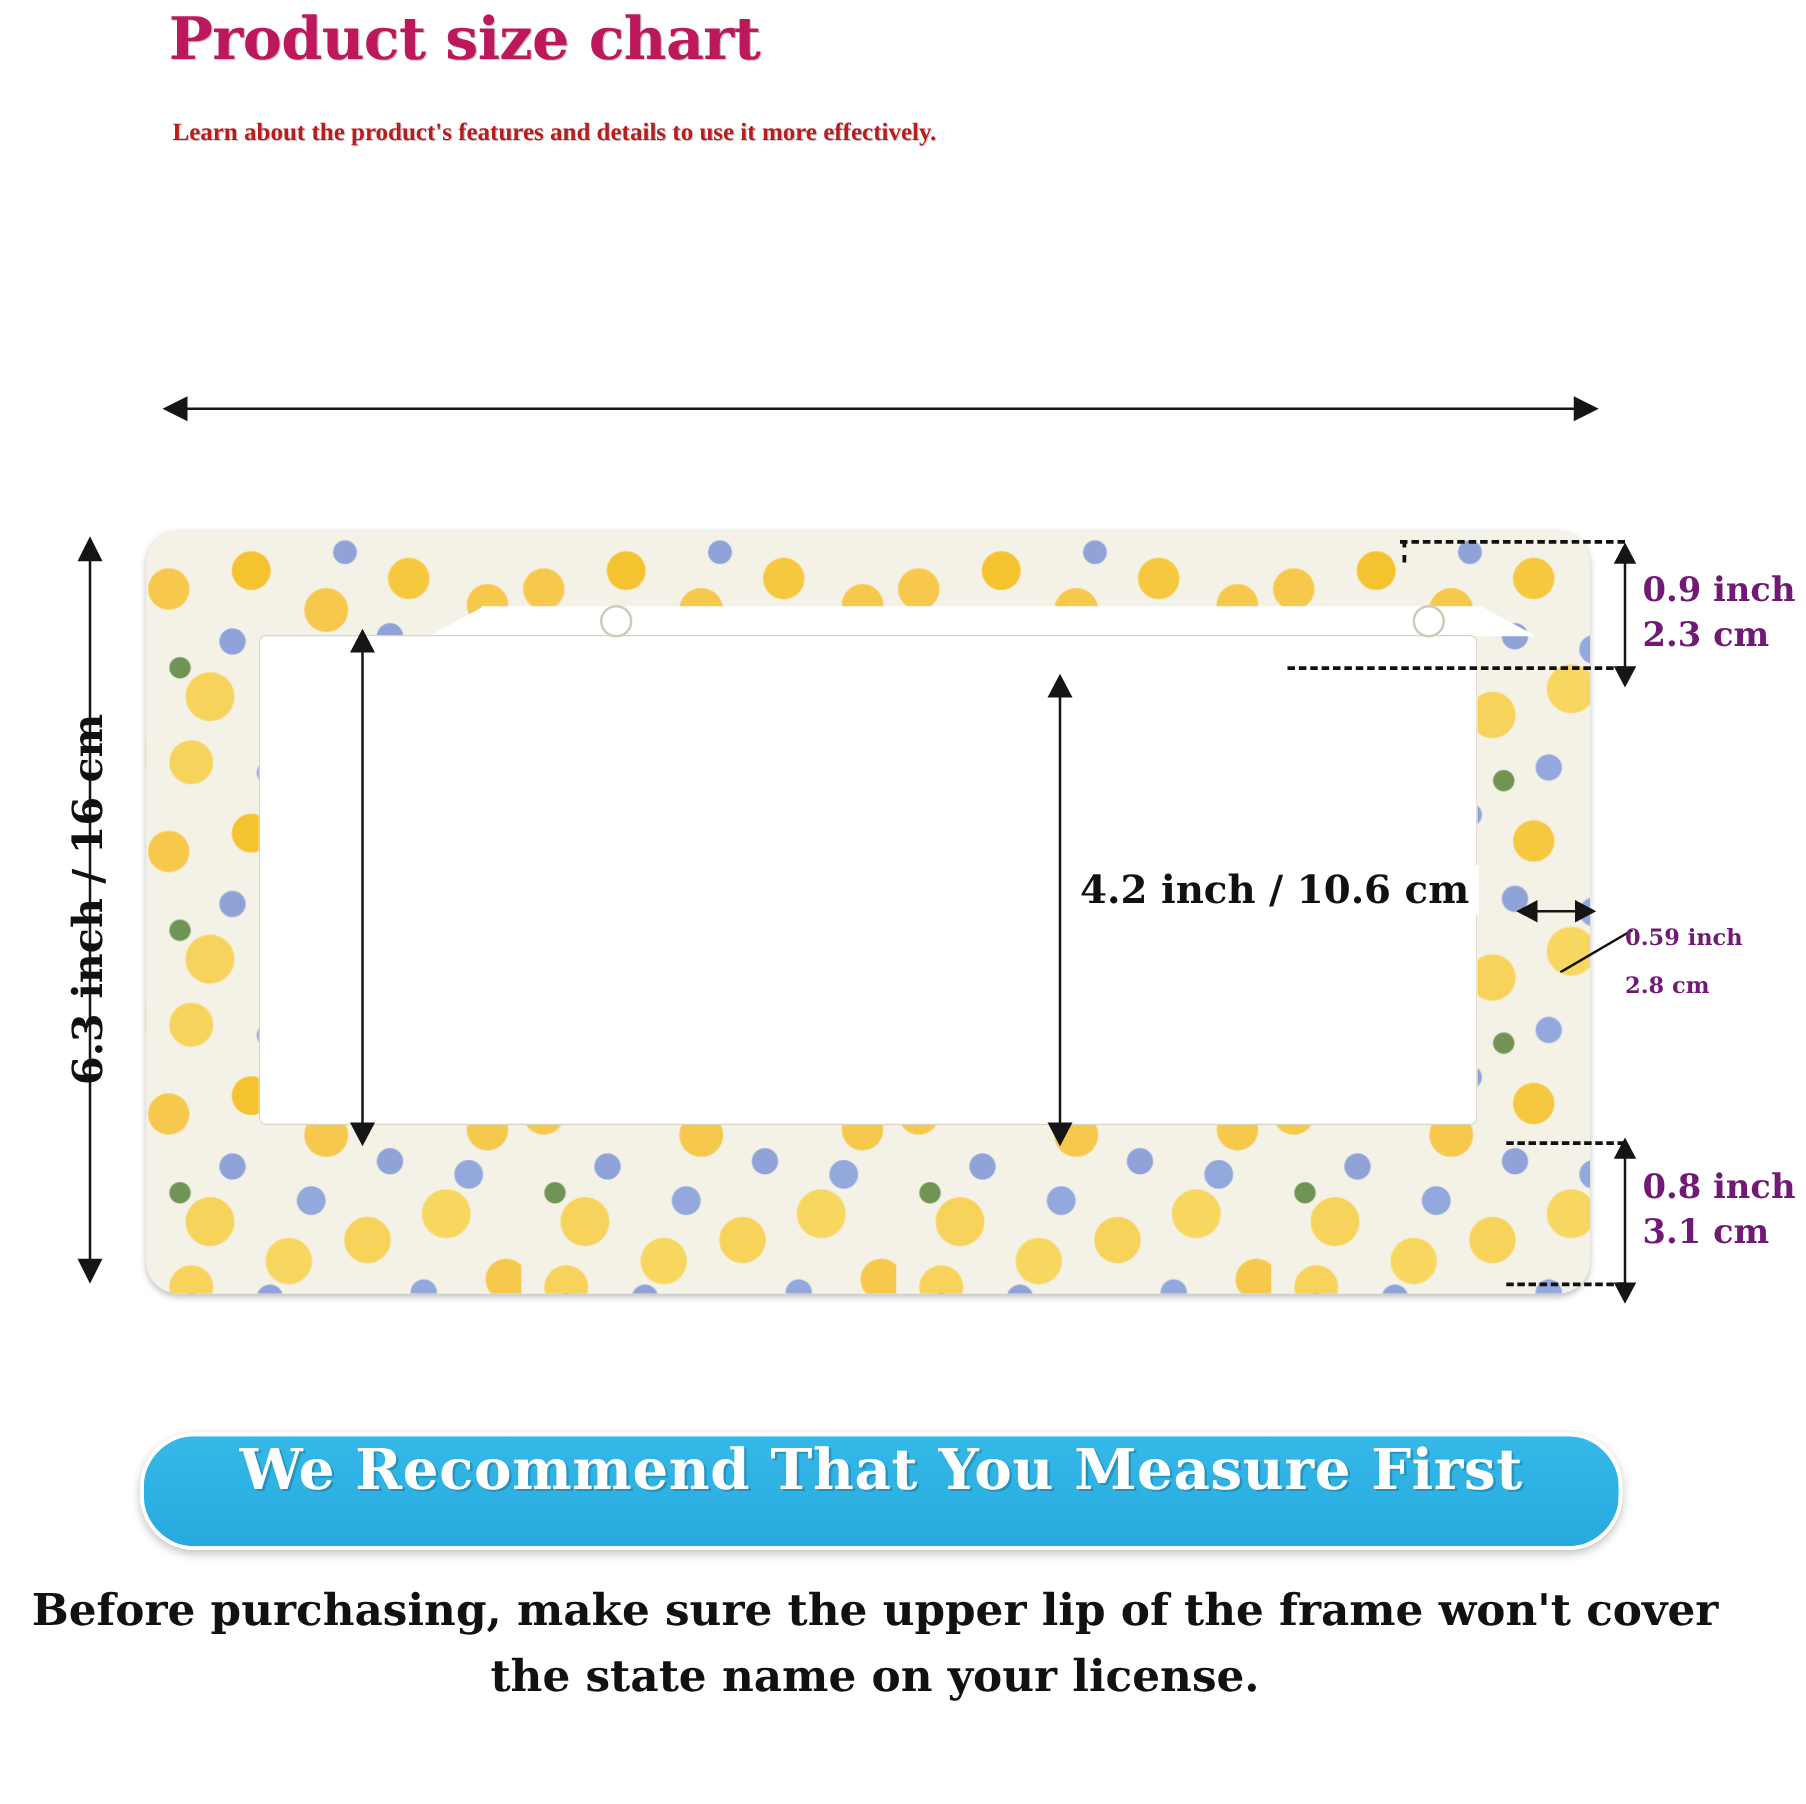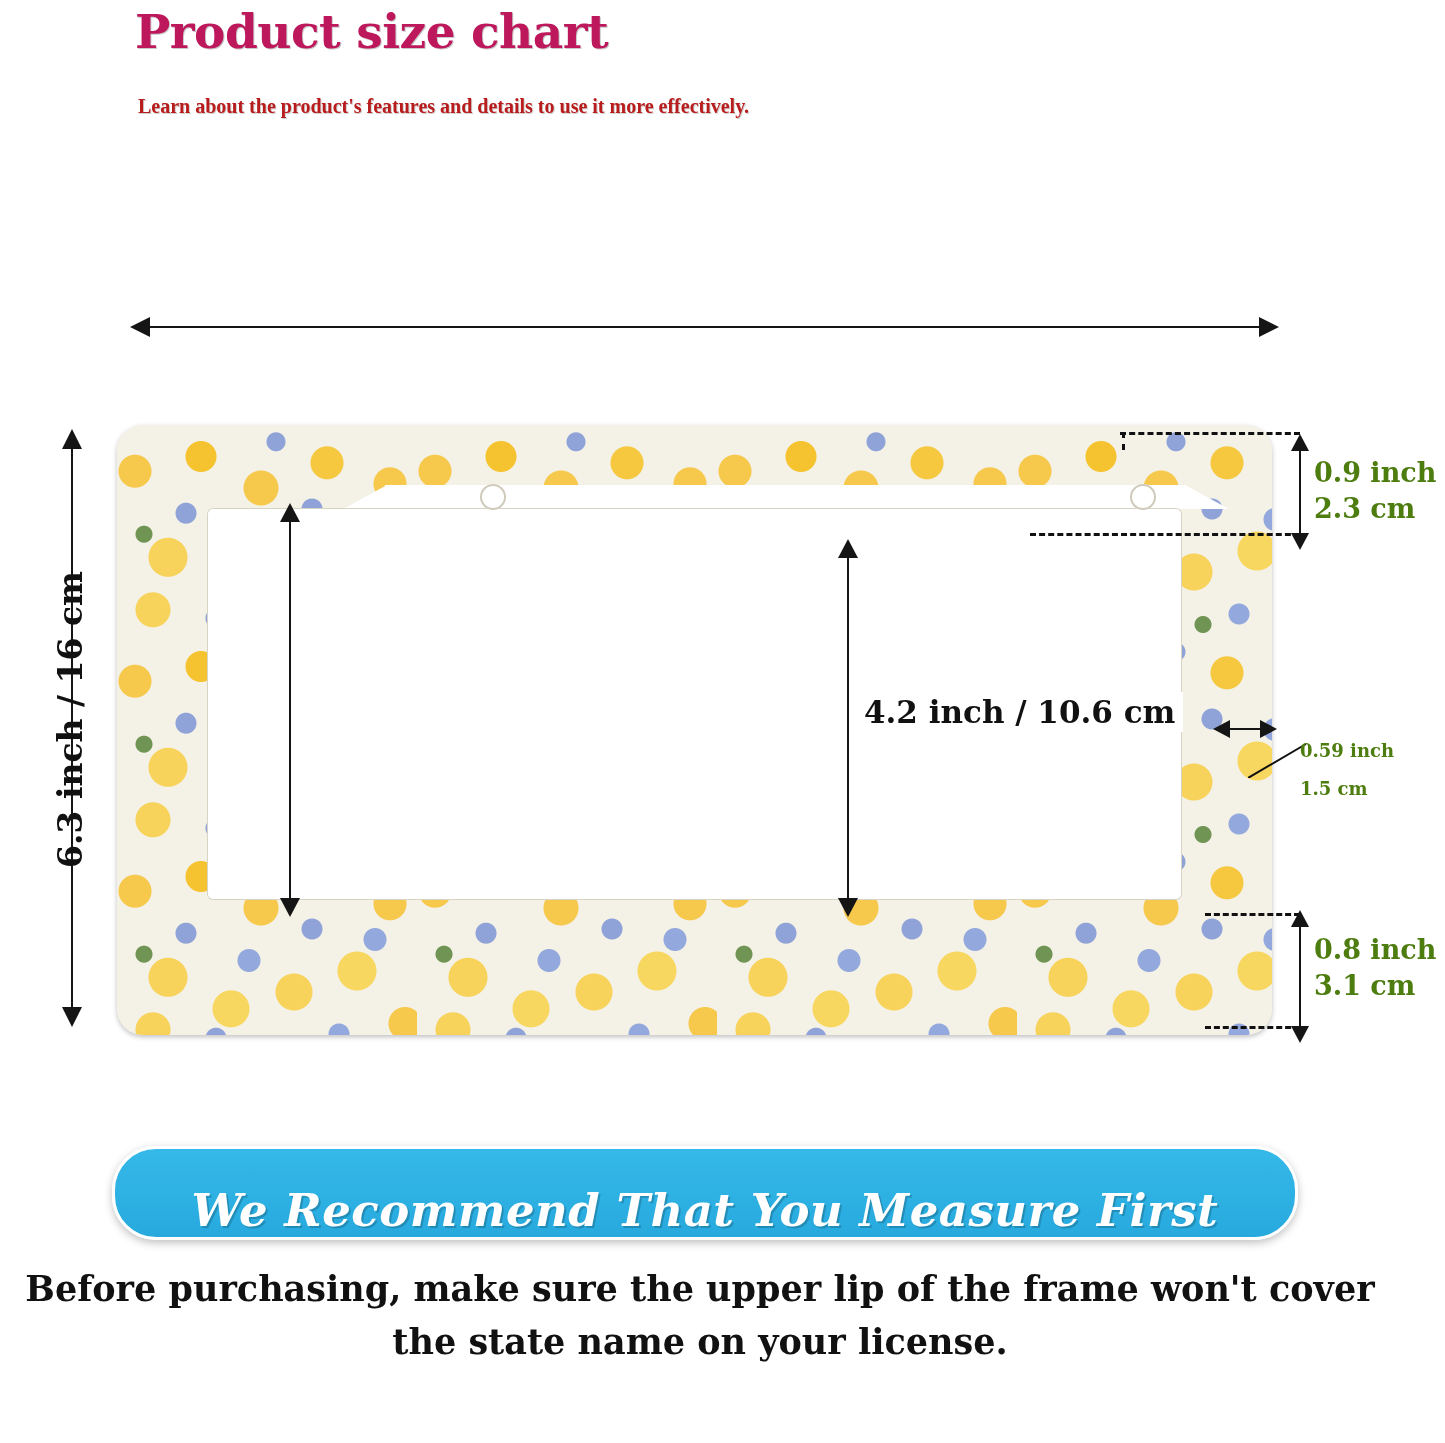--- a/index.html
+++ b/index.html
@@ -184,21 +184,21 @@
     border-left:9px solid transparent;border-right:9px solid transparent;
   }
   .rdim::before{top:-15px;border-bottom:17px solid #151515;}
   .rdim::after{bottom:-15px;border-top:17px solid #151515;}
   .rdim-top{left:1299px;top:449px;height:86px;}
   .rdim-bottom{left:1299px;top:925px;height:103px;}
 
   .rlabel{
     position:absolute;
     font-family:"DejaVu Serif", serif;font-weight:bold;font-size:27px;
-    line-height:36px;color:#4d7c0f;white-space:nowrap;
+    line-height:36px;color:#701a75;white-space:nowrap;
   }
   .rlab-top{left:1314px;top:455px;}
   .rlab-bottom{left:1314px;top:932px;}
   .rlab-thick{left:1300px;top:732px;font-size:18px;line-height:38px;}
 
   .hdim{
     position:absolute;left:1228px;top:728px;width:34px;height:2px;background:#151515;
   }
   .hdim::before,.hdim::after{
     content:"";position:absolute;top:-8px;width:0;height:0;
@@ -210,21 +210,21 @@
     position:absolute;left:1248px;top:742px;width:60px;height:36px;
   }
 
   
   .banner{
     position:absolute;left:112px;top:1146px;width:1180px;height:88px;
     background:linear-gradient(#35b9e8,#27a9de);
     border-radius:44px;
     border:3px solid #ffffff;
     box-shadow:0 3px 8px rgba(0,0,0,.25);
-    display:flex;align-items:flex-end;justify-content:center;font-style:italic;
+    display:flex;align-items:flex-start;justify-content:center;
   }
   .banner-text{
     font-family:"DejaVu Serif", serif;font-weight:bold;font-size:45px;
     color:#ffffff;letter-spacing:0.5px;
     text-shadow:2px 2px 0 rgba(0,0,0,.18);
   }
 
   .footnote{
     position:absolute;left:0;top:1262px;width:1400px;
     text-align:center;
@@ -278,21 +278,21 @@
     <span>0.8 inch</span><br>
     <span>3.1 cm</span>
   </div>
 
   <div class="hdim"></div>
   <svg class="leader" viewBox="0 0 60 36">
     <line x1="0" y1="36" x2="58" y2="2" stroke="#111" stroke-width="2"></line>
   </svg>
   <div class="rlabel rlab-thick">
     <span>0.59 inch</span><br>
-    <span>1.5 cm</span>
+    <span>2.8 cm</span>
   </div>
 
   <div class="banner">
     <span class="banner-text">We Recommend That You Measure First</span>
   </div>
 
   <div class="footnote">Before purchasing, make sure the upper lip of the frame won't cover the state name on your license.</div>
 
 </div>
 

